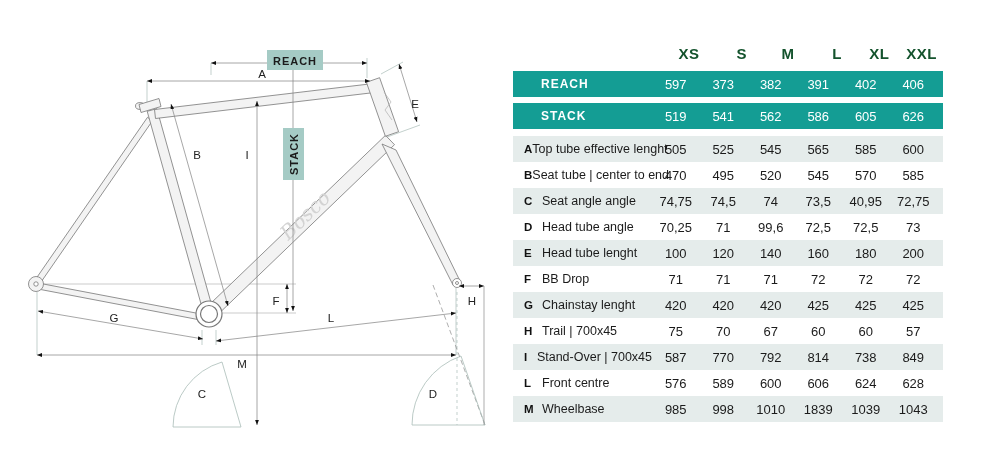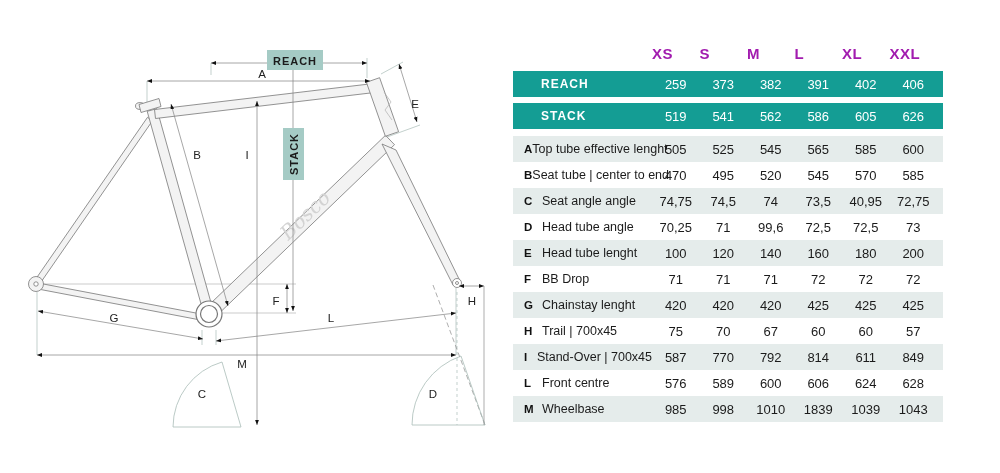--- a/index.html
+++ b/index.html
@@ -7,21 +7,21 @@
     position:relative;width:1000px;height:473px;background:#fff;overflow:hidden;
     font-family:"Liberation Sans",sans-serif;color:#1b1b1b;
   }
   svg text{font-family:"Liberation Sans",sans-serif;}
   .dlab{font-size:11.5px;fill:#222;}
   .boxlab{font-size:11px;font-weight:600;letter-spacing:1px;fill:#1b1b1b;}
   .logo{font-family:"DejaVu Serif",serif;font-style:italic;font-size:20px;fill:#d3d3d3;}
   .spec-table{position:absolute;left:513px;top:40px;width:430px;}
   .row{display:grid;grid-template-columns:139px repeat(6,47.5px);align-items:center;height:26px;}
   .row.header{margin-bottom:5px;}
-  .size-cell{text-align:left;font-weight:700;font-size:15px;letter-spacing:.5px;color:#a21caf;}
+  .size-cell{text-align:right;font-weight:700;font-size:15px;letter-spacing:.5px;color:#14532d;}
   .row.hl{background:var(--teal);color:#fff;}
   .row.hl.first{margin-bottom:6px;}
   .row.hl.second{margin-bottom:7px;}
   .hl-label{padding-left:28px;font-weight:700;font-size:12px;letter-spacing:1px;}
   .val{text-align:center;font-size:13px;}
   .rows .row:nth-child(odd){background:var(--rowAlt);}
   .lbl-cell{display:flex;align-items:center;padding-left:11px;}
   .key{font-weight:700;font-size:11.5px;width:18px;color:#111;}
   .lbl{font-size:12.5px;color:#1b1b1b;white-space:nowrap;}
 </style>
@@ -122,21 +122,21 @@
         <div class=""></div>
         <div class="size-cell">XS</div>
         <div class="size-cell">S</div>
         <div class="size-cell">M</div>
         <div class="size-cell">L</div>
         <div class="size-cell">XL</div>
         <div class="size-cell">XXL</div>
       </div>
     <div class="row hl first">
       <div class="hl-label">REACH</div>
-    <div class="val">259</div>
+    <div class="val">597</div>
         <div class="val">373</div>
         <div class="val">382</div>
         <div class="val">391</div>
         <div class="val">402</div>
         <div class="val">406</div>
       </div>
     <div class="row hl second">
       <div class="hl-label">STACK</div>
     <div class="val">519</div>
         <div class="val">541</div>
@@ -244,21 +244,21 @@
         </div>
         <div class="row">
           <div class="lbl-cell">
             <span class="key">I</span>
             <span class="lbl">Stand-Over | 700x45</span>
           </div>
           <div class="val">587</div>
           <div class="val">770</div>
           <div class="val">792</div>
           <div class="val">814</div>
-          <div class="val">611</div>
+          <div class="val">738</div>
           <div class="val">849</div>
         </div>
         <div class="row">
           <div class="lbl-cell">
             <span class="key">L</span>
             <span class="lbl">Front centre</span>
           </div>
           <div class="val">576</div>
           <div class="val">589</div>
           <div class="val">600</div>

